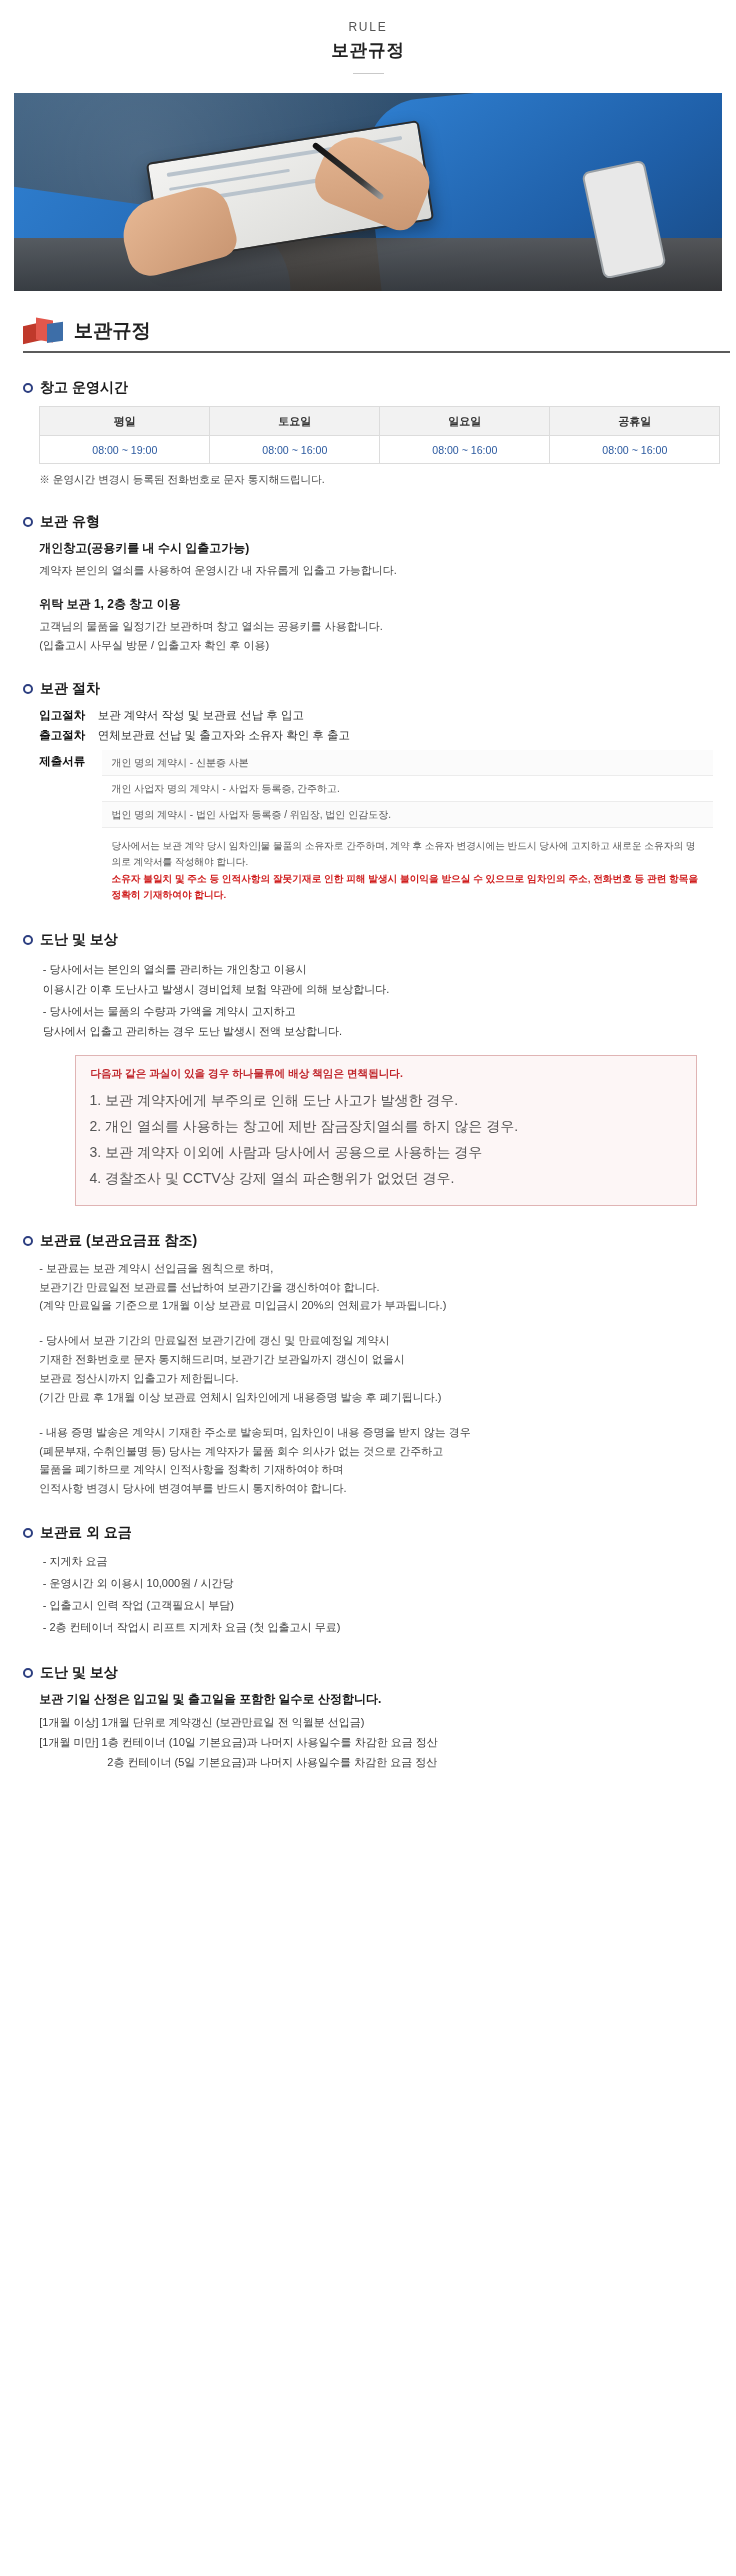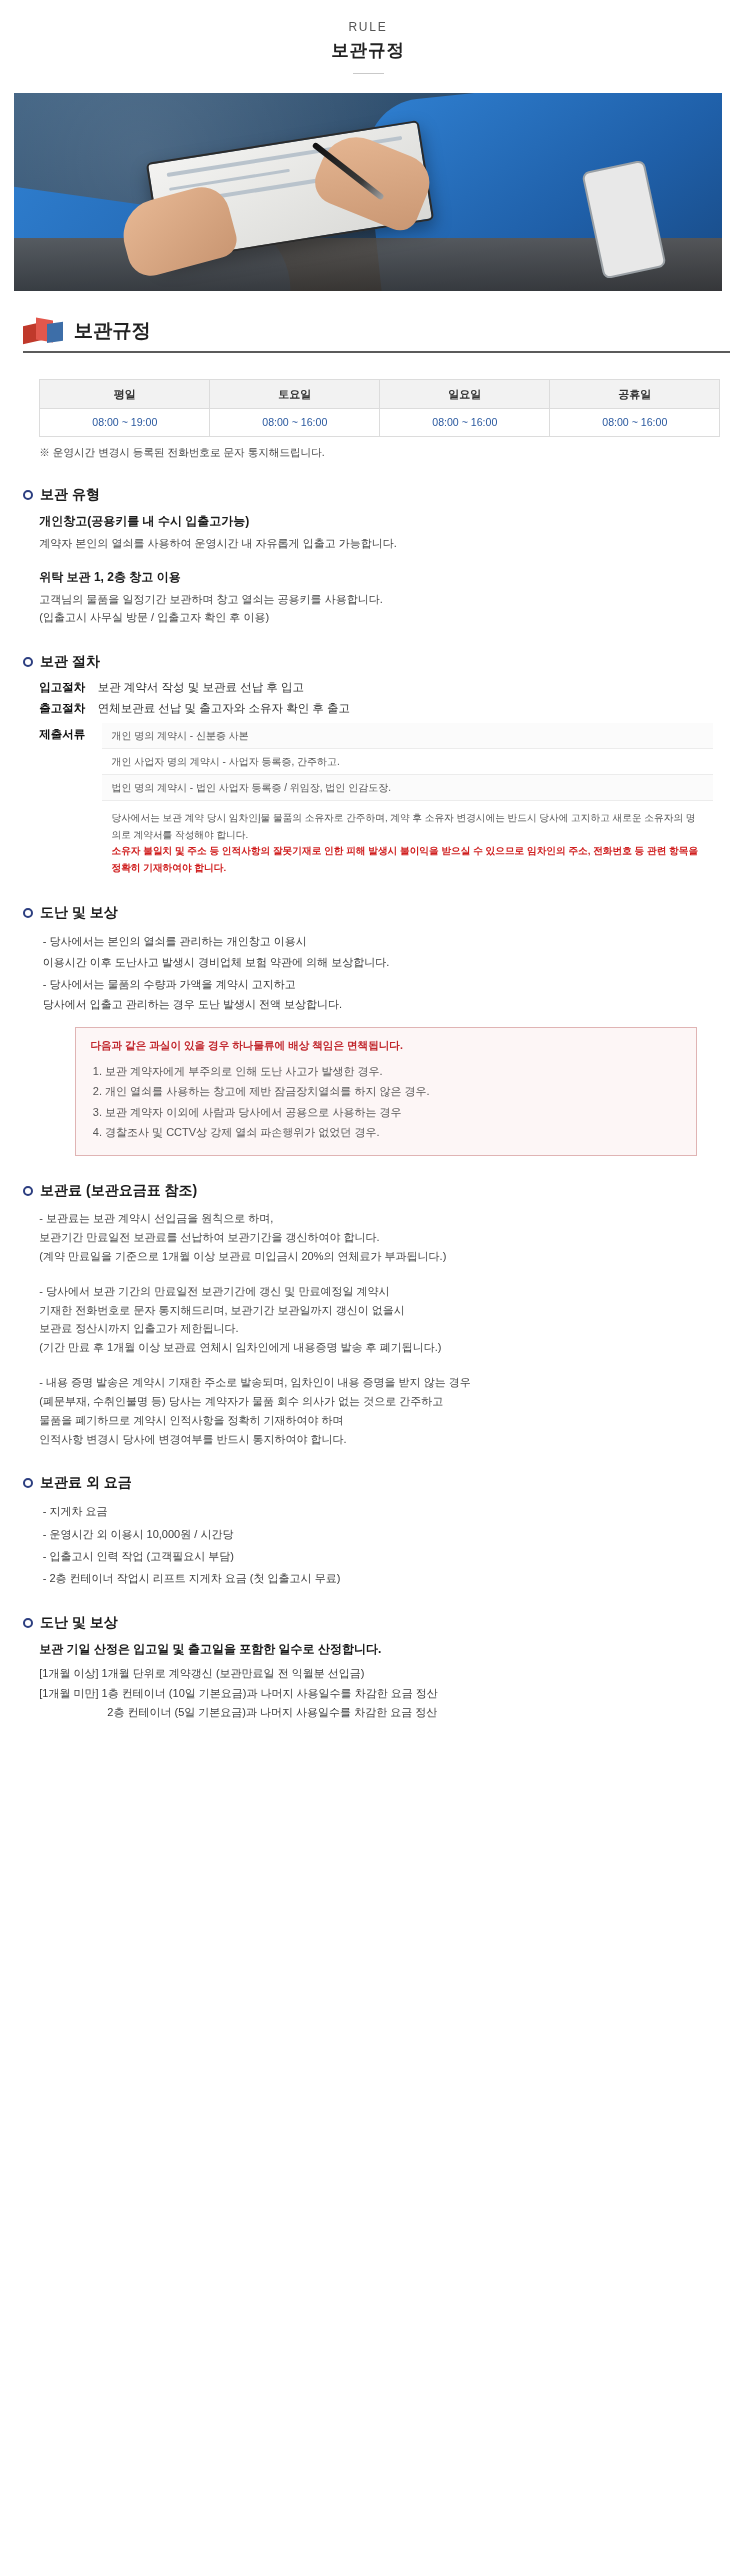--- a/index.html
+++ b/index.html
@@ -294,21 +294,21 @@
     padding: 11px 14.7px 13px 14.7px;
   }
   .warnbox .wt {
     color: #c1272d;
     font-weight: bold;
     font-size: 10.6px;
     margin-bottom: 7.4px;
   }
   .warnbox ol {
     margin: 0; padding: 0 0 0 14.7px;
-    font-size: 11px;
+    font-size: 14px;
     line-height: 1.85;
     color: #555;
   }
 
   
   .final-lead {
     margin-left: 16.6px;
     font-size: 12px;
     font-weight: bold;
     color: #1a1a1a;
@@ -352,20 +352,24 @@
     <div class="boxlogo">
       <div class="b1"></div>
         <div class="b2"></div>
         <div class="b3"></div>
     </div>
     <h2>보관규정</h2>
   </div>
   <div class="brand-rule"></div>
 
   <div class="section">
+    <div class="sec-head">
+      <span class="bullet-o"></span>
+      <span class="sec-title">창고 운영시간</span>
+    </div>
     <table class="hours">
       <thead>
         <tr>
           <th>평일</th>
           <th>토요일</th>
           <th>일요일</th>
           <th>공휴일</th>
         </tr>
       </thead>
       <tbody>

